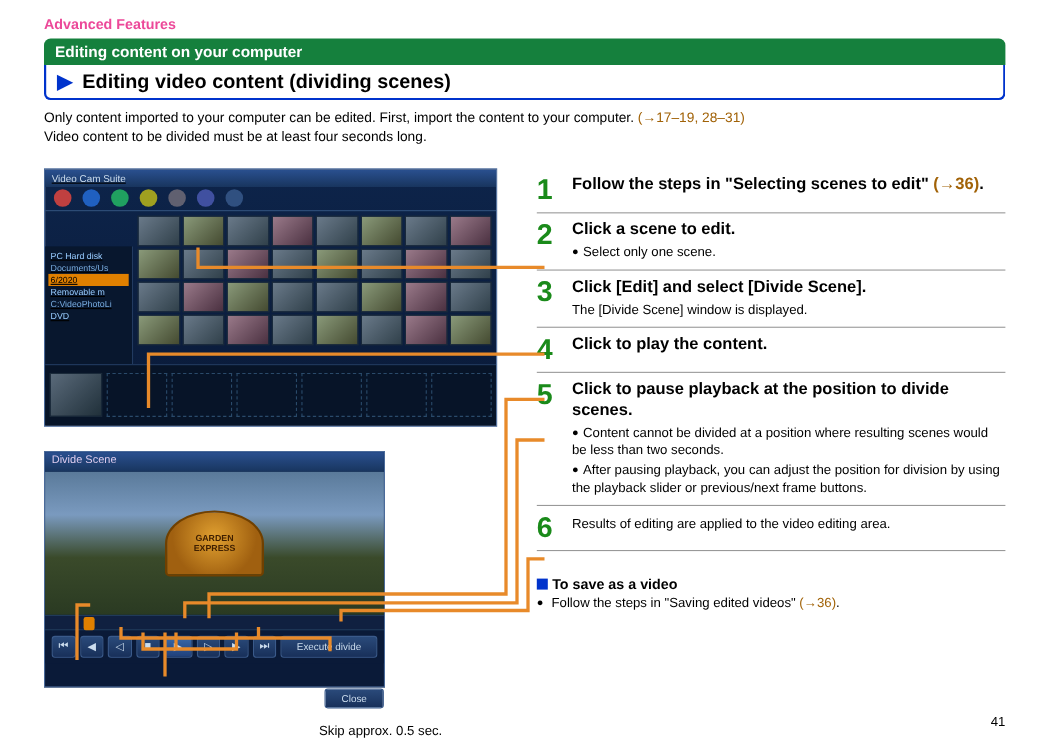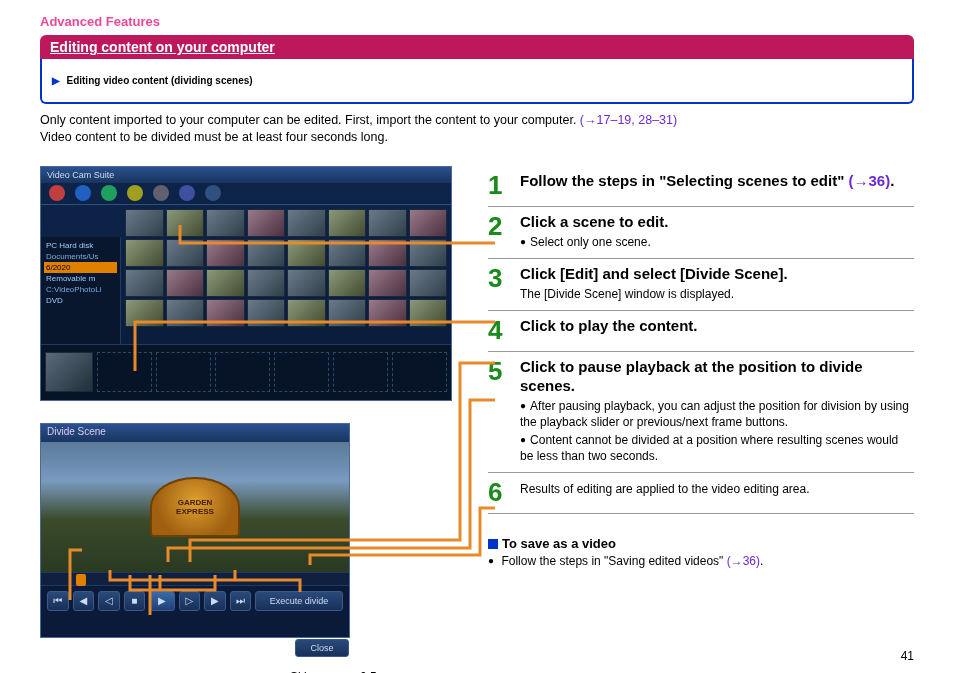--- a/index.html
+++ b/index.html
@@ -14,58 +14,58 @@
     padding: 14px 40px 10px 40px;
   }
   .breadcrumb {
     text-align: left;
     color: #ec4899;
     font-weight: bold;
     font-size: 13px;
     margin-bottom: 6px;
   }
   .title-bar {
-    background: #be185d;
+    background: #15803d;
     color: #fff;
     font-weight: bold;
     padding: 4px 10px;
     border-radius: 6px 6px 0 0;
     font-size: 14px;
-    text-decoration: underline;
   }
   .subtitle-bar {
     border: 2px solid #0033cc;
     border-top: none;
     border-radius: 0 0 6px 6px;
-    padding: 16px 10px;
+    padding: 4px 10px;
     font-weight: bold;
-    font-size: 10px;
+    font-size: 18px;
     color: #000;
     margin-bottom: 8px;
   }
   .sub-arrow { color: #0033cc; margin-right: 4px; }
   .intro p { line-height: 1.35; font-size: 12.5px; }
-  .link { color: #6d28d9; }
+  .link { color: #a16207; }
   .content {
     display: flex;
     margin-top: 20px;
     gap: 28px;
   }
   .left-col {
     width: 420px;
     position: relative;
   }
   
   .app1 {
     width: 412px;
     height: 235px;
     background: linear-gradient(180deg,#0d244a 0%,#0a1a38 100%);
     border: 1px solid #4a6a9a;
     position: relative;
     overflow: hidden;
+    text-decoration: underline;
   }
   .app1-titlebar {
     height: 16px;
     background: linear-gradient(180deg,#2a5090,#18355e);
     font-size: 9px; color: #cde; padding-left: 6px; line-height: 16px;
   }
   .app1-toolbar {
     height: 22px;
     display: flex; gap: 10px; padding: 2px 8px;
     border-bottom: 1px solid #30507a;
@@ -338,22 +338,22 @@
       <div class="step-num">4</div>
       <div class="step-body">
         <div class="step-title">Click to play the content.</div>
       </div>
     </div>
 
     <div class="step">
       <div class="step-num">5</div>
       <div class="step-body">
         <div class="step-title">Click to pause playback at the position to divide scenes.</div>
+        <div class="step-sub bullet">Content cannot be divided at a position where resulting scenes would be less than two seconds.</div>
         <div class="step-sub bullet">After pausing playback, you can adjust the position for division by using the playback slider or previous/next frame buttons.</div>
-        <div class="step-sub bullet">Content cannot be divided at a position where resulting scenes would be less than two seconds.</div>
       </div>
     </div>
 
     <div class="step">
       <div class="step-num">6</div>
       <div class="step-body">
         <div class="step-sub">Results of editing are applied to the video editing area.</div>
       </div>
     </div>
 

